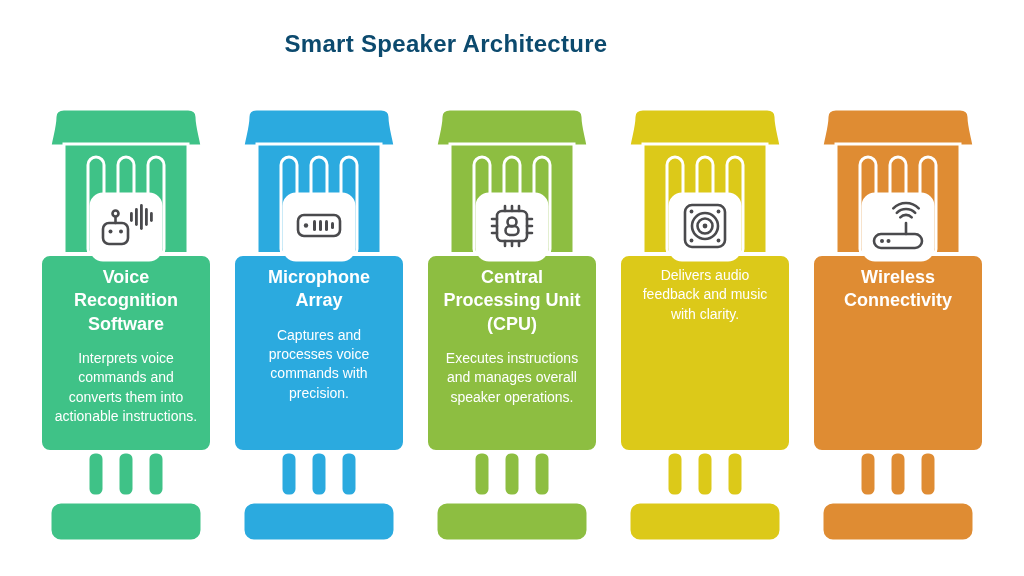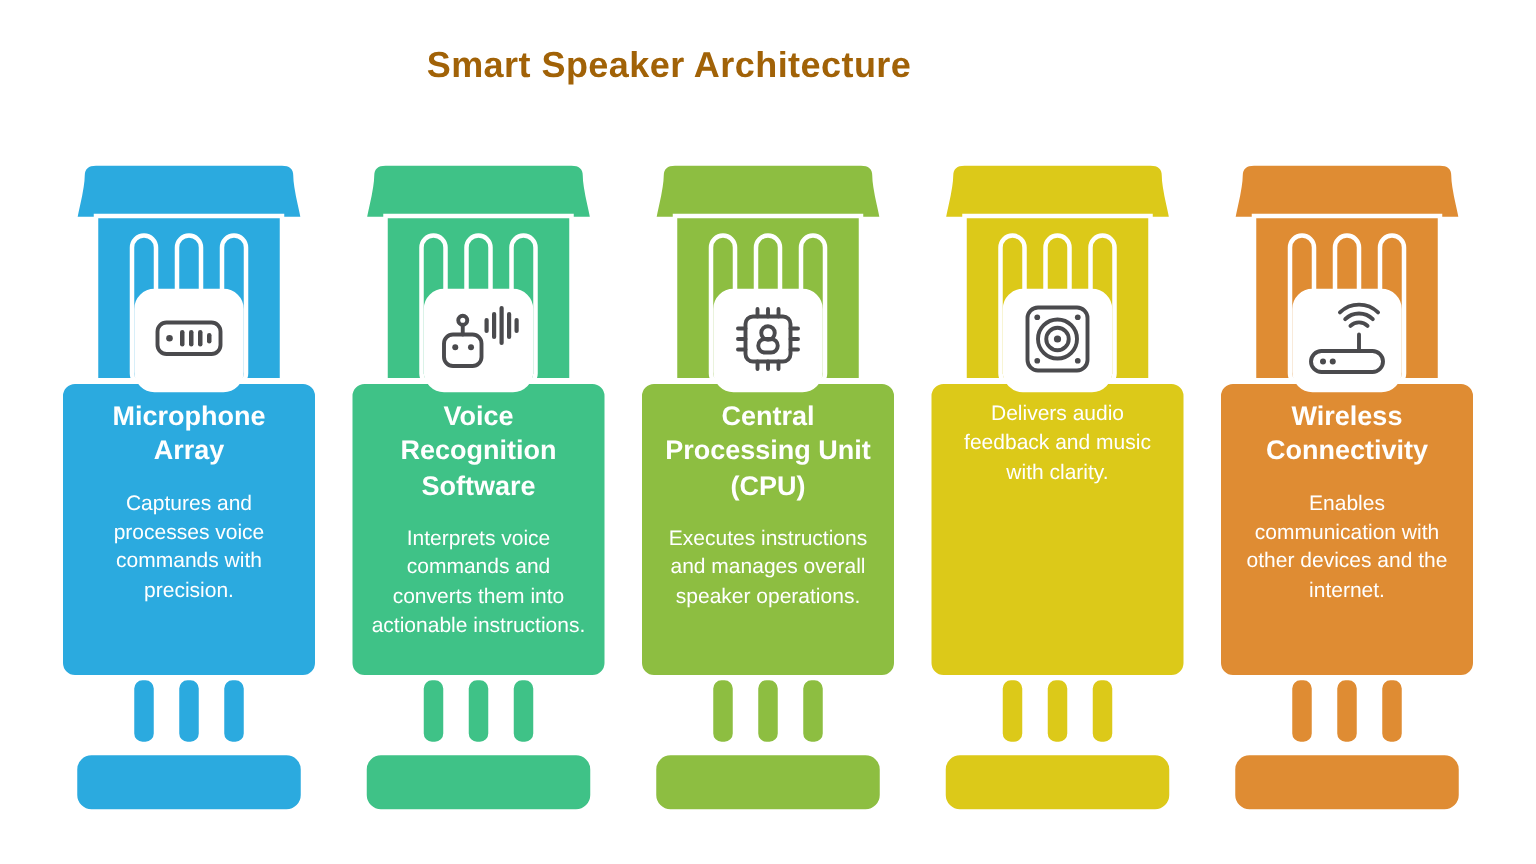--- a/index.html
+++ b/index.html
@@ -2,21 +2,21 @@
 <html><head>
 <meta charset="utf-8">
 <style>
   html,body{margin:0;padding:0;}
   body{
     width:1024px;height:576px;overflow:hidden;background:#ffffff;
     font-family:"Liberation Sans","DejaVu Sans",sans-serif;position:relative;
   }
   .main-title{
     position:absolute;top:30px;left:0;width:892px;text-align:center;
-    font-size:24px;font-weight:bold;color:#a16207;letter-spacing:0.3px;
+    font-size:24px;font-weight:bold;color:#0c4a6e;letter-spacing:0.3px;
   }
   .pillar-row{
     position:absolute;top:104px;left:0;width:1024px;
     display:flex;justify-content:center;gap:13px;
   }
   .pillar{position:relative;width:180px;height:440px;flex:0 0 180px;}
   .pillar-svg{position:absolute;left:0;top:0;width:180px;height:440px;}
   .icon{position:absolute;left:58px;top:94px;width:64px;height:56px;}
   .card-text{
     position:absolute;left:16px;right:16px;top:162px;height:178px;
@@ -28,54 +28,20 @@
 </style>
 </head>
 <body>
 
 <div class="main-title">Smart Speaker Architecture</div>
 
 <div class="pillar-row">
 
   <div class="pillar">
     <svg class="pillar-svg" viewBox="0 0 180 440">
-      <g stroke="#ffffff" stroke-width="3" fill="#2BAADF">
-        <path d="M14,42 C15.5,33 19,22 19,13 Q19,5 28,5 L152,5 Q161,5 161,13 C161,22 164.5,33 166,42 Z"></path>
-        <rect x="28" y="40" width="124" height="113"></rect>
-        <rect x="52" y="53" width="16" height="100" rx="8"></rect>
-        <rect x="82" y="53" width="16" height="100" rx="8"></rect>
-        <rect x="112" y="53" width="16" height="100" rx="8"></rect>
-        <rect x="4" y="150" width="172" height="198" rx="10" stroke-width="4"></rect>
-        <rect x="52" y="348" width="16" height="44" rx="7"></rect>
-        <rect x="82" y="348" width="16" height="44" rx="7"></rect>
-        <rect x="112" y="348" width="16" height="44" rx="7"></rect>
-        <rect x="14" y="398" width="152" height="39" rx="11"></rect>
-        <rect x="55" y="90" width="70" height="66" rx="12" fill="#ffffff"></rect>
-      </g>
-    </svg>
-    <svg class="icon" viewBox="0 0 64 56">
-      <g fill="none" stroke-width="2.6" stroke-linecap="round" stroke="#4A4A4D">
-        <rect x="11" y="17" width="42" height="21" rx="6"></rect>
-      </g>
-      <g fill="#4A4A4D">
-        <circle cx="19" cy="27.5" r="2.2"></circle>
-        <rect x="26" y="22" width="3" height="11" rx="1.5"></rect>
-        <rect x="32" y="22" width="3" height="11" rx="1.5"></rect>
-        <rect x="38" y="22" width="3" height="11" rx="1.5"></rect>
-        <rect x="44" y="24" width="3" height="7" rx="1.5"></rect>
-      </g>
-    </svg>
-    <div class="card-text">
-      <div class="card-title">Microphone Array</div>
-      <div class="card-desc">Captures and processes voice commands with precision.</div>
-    </div>
-  </div>
-
-  <div class="pillar">
-    <svg class="pillar-svg" viewBox="0 0 180 440">
       <g stroke="#ffffff" stroke-width="3" fill="#3FC287">
         <path d="M14,42 C15.5,33 19,22 19,13 Q19,5 28,5 L152,5 Q161,5 161,13 C161,22 164.5,33 166,42 Z"></path>
         <rect x="28" y="40" width="124" height="113"></rect>
         <rect x="52" y="53" width="16" height="100" rx="8"></rect>
         <rect x="82" y="53" width="16" height="100" rx="8"></rect>
         <rect x="112" y="53" width="16" height="100" rx="8"></rect>
         <rect x="4" y="150" width="172" height="198" rx="10" stroke-width="4"></rect>
         <rect x="52" y="348" width="16" height="44" rx="7"></rect>
         <rect x="82" y="348" width="16" height="44" rx="7"></rect>
         <rect x="112" y="348" width="16" height="44" rx="7"></rect>
@@ -100,20 +66,54 @@
       </g>
     </svg>
     <div class="card-text">
       <div class="card-title">Voice Recognition Software</div>
       <div class="card-desc">Interprets voice commands and converts them into actionable instructions.</div>
     </div>
   </div>
 
   <div class="pillar">
     <svg class="pillar-svg" viewBox="0 0 180 440">
+      <g stroke="#ffffff" stroke-width="3" fill="#2BAADF">
+        <path d="M14,42 C15.5,33 19,22 19,13 Q19,5 28,5 L152,5 Q161,5 161,13 C161,22 164.5,33 166,42 Z"></path>
+        <rect x="28" y="40" width="124" height="113"></rect>
+        <rect x="52" y="53" width="16" height="100" rx="8"></rect>
+        <rect x="82" y="53" width="16" height="100" rx="8"></rect>
+        <rect x="112" y="53" width="16" height="100" rx="8"></rect>
+        <rect x="4" y="150" width="172" height="198" rx="10" stroke-width="4"></rect>
+        <rect x="52" y="348" width="16" height="44" rx="7"></rect>
+        <rect x="82" y="348" width="16" height="44" rx="7"></rect>
+        <rect x="112" y="348" width="16" height="44" rx="7"></rect>
+        <rect x="14" y="398" width="152" height="39" rx="11"></rect>
+        <rect x="55" y="90" width="70" height="66" rx="12" fill="#ffffff"></rect>
+      </g>
+    </svg>
+    <svg class="icon" viewBox="0 0 64 56">
+      <g fill="none" stroke-width="2.6" stroke-linecap="round" stroke="#4A4A4D">
+        <rect x="11" y="17" width="42" height="21" rx="6"></rect>
+      </g>
+      <g fill="#4A4A4D">
+        <circle cx="19" cy="27.5" r="2.2"></circle>
+        <rect x="26" y="22" width="3" height="11" rx="1.5"></rect>
+        <rect x="32" y="22" width="3" height="11" rx="1.5"></rect>
+        <rect x="38" y="22" width="3" height="11" rx="1.5"></rect>
+        <rect x="44" y="24" width="3" height="7" rx="1.5"></rect>
+      </g>
+    </svg>
+    <div class="card-text">
+      <div class="card-title">Microphone Array</div>
+      <div class="card-desc">Captures and processes voice commands with precision.</div>
+    </div>
+  </div>
+
+  <div class="pillar">
+    <svg class="pillar-svg" viewBox="0 0 180 440">
       <g stroke="#ffffff" stroke-width="3" fill="#8DBE41">
         <path d="M14,42 C15.5,33 19,22 19,13 Q19,5 28,5 L152,5 Q161,5 161,13 C161,22 164.5,33 166,42 Z"></path>
         <rect x="28" y="40" width="124" height="113"></rect>
         <rect x="52" y="53" width="16" height="100" rx="8"></rect>
         <rect x="82" y="53" width="16" height="100" rx="8"></rect>
         <rect x="112" y="53" width="16" height="100" rx="8"></rect>
         <rect x="4" y="150" width="172" height="198" rx="10" stroke-width="4"></rect>
         <rect x="52" y="348" width="16" height="44" rx="7"></rect>
         <rect x="82" y="348" width="16" height="44" rx="7"></rect>
         <rect x="112" y="348" width="16" height="44" rx="7"></rect>
@@ -197,17 +197,16 @@
         <path d="M30.8,14.8 A13,13 0 0 1 49.2,14.8"></path>
         <path d="M27.3,10.3 A18,18 0 0 1 52.7,10.3"></path>
       </g>
       <g fill="#4A4A4D">
         <circle cx="16" cy="43" r="2"></circle>
         <circle cx="22.5" cy="43" r="2"></circle>
       </g>
     </svg>
     <div class="card-text">
       <div class="card-title">Wireless Connectivity</div>
-      <div class="card-desc">Enables communication with other devices and the internet.</div>
     </div>
   </div>
 
 </div>
 
 </body></html>

